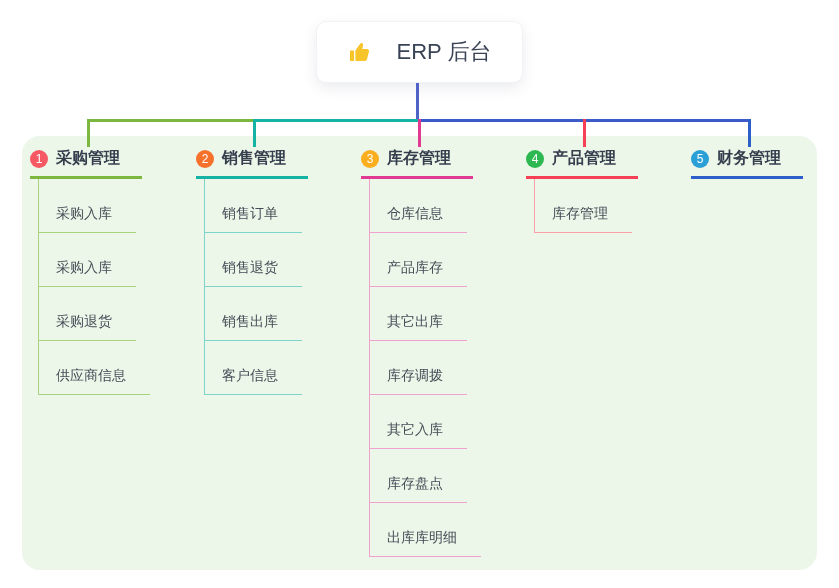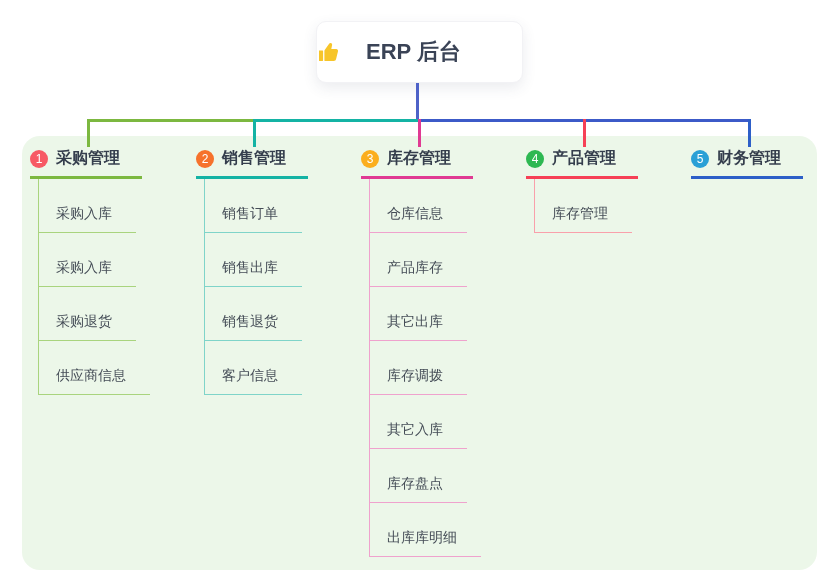--- a/index.html
+++ b/index.html
@@ -8,22 +8,22 @@
   #stage { position:relative; width:839px; height:588px; overflow:hidden; background:#fff; }
 
   
   #canvas { position:absolute; left:22px; top:136px; width:795px; height:434px;
     border-radius:18px; }
 
   
   #root-node { position:absolute; left:316px; top:21px; width:207px; height:62px;
     background:#ffffff; border-radius:10px; border:1px solid #f2f2f5;
     box-shadow:0 5px 14px rgba(60,70,100,.10);
-    display:flex; align-items:center; justify-content:flex-start; gap:25px;
-    font-size:22px; color:#3a4356; font-weight:700; }
+    display:flex; align-items:center; justify-content:center; gap:25px;
+    font-size:22px; color:#3a4356; font-weight:400; }
   #root-node svg { display:block; }
 
   
   .vline, .hline { position:absolute; }
   #root-drop { left:416px; top:83px; width:3px; height:39px; }
   .bus { top:119px; height:3px; }
   #bus-left  { left:87px;  width:167px; }
   #bus-mid   { left:254px; width:164px; }
   #bus-right { left:418px; width:332px; }
   .drop { top:119px; width:3px; height:28px; }
@@ -83,22 +83,22 @@
           <li>供应商信息</li>
         </ul>
   </div>
       <div class="branch" style="left: 196px; --c: #14b3a4; --cl: #7fd4c9; --b: #f6722c;">
     <div class="branch-header">
       <span class="badge">2</span>
       <span class="branch-title">销售管理</span>
     </div>
     <ul>
           <li>销售订单</li>
+          <li>销售退货</li>
           <li>销售出库</li>
-          <li>销售退货</li>
           <li>客户信息</li>
         </ul>
   </div>
       <div class="branch" style="left: 361px; --c: #e03a93; --cl: #efa2cd; --b: #fbae1e;">
     <div class="branch-header">
       <span class="badge">3</span>
       <span class="branch-title">库存管理</span>
     </div>
     <ul>
           <li>仓库信息</li>

